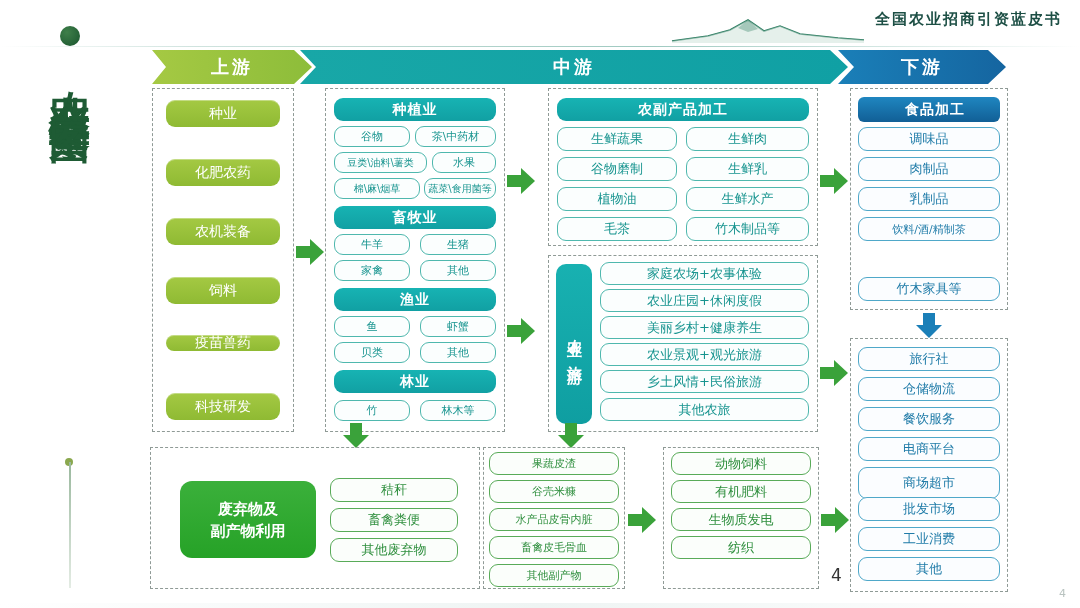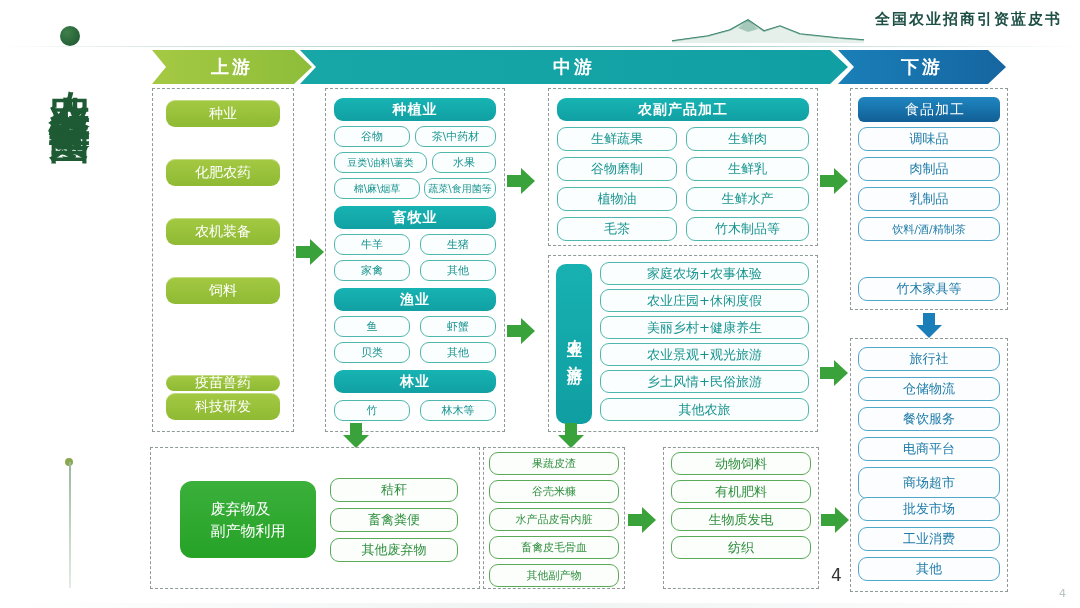--- a/index.html
+++ b/index.html
@@ -73,21 +73,21 @@
     background: linear-gradient(to bottom,#a4c943,#8fba33);
     color: #ffffff; font-size: 14px; border: none;
     box-shadow: inset 0 1px 0 rgba(255,255,255,.35);
   }
   .pill.hdr-teal {
     background: linear-gradient(to bottom,#17b3b3,#11a0a3);
     color: #ffffff; font-weight: 700; font-size: 14px; letter-spacing: 1px;
   }
   .pill.hdr-blue {
     background: linear-gradient(to bottom,#1f86c0,#115f96);
-    color: #ffffff; font-weight: 400; font-size: 14px; letter-spacing: 1px;
+    color: #ffffff; font-weight: 700; font-size: 14px; letter-spacing: 1px;
     border-radius: 6px;
     padding-left: 12px;
   }
   .pill.out-teal {
     background: #fbfefe; border: 1px solid #4fb8ae; color: #17948f;
   }
   .pill.out-blue {
     background: #fbfdff; border: 1px solid #4fa8c9; color: #1f7ba8;
   }
   .pill.out-green {
@@ -99,22 +99,22 @@
   
   .vlabel {
     position: absolute; display: flex; align-items: center; justify-content: center;
     border-radius: 10px; color: #fff; font-weight: 700; font-size: 15px;
     background: linear-gradient(to bottom,#18b1b1,#0f9ea1);
     writing-mode: vertical-rl; text-orientation: upright; letter-spacing: 4px;
   }
 
   
   .waste-block {
-    position: absolute; border-radius: 12px; color: #fff; font-weight: 400;
-    font-size: 15px; line-height: 22px; 
+    position: absolute; border-radius: 12px; color: #fff; font-weight: 700;
+    font-size: 15px; line-height: 22px; text-align: center;
     display: flex; align-items: center; justify-content: center;
     background: linear-gradient(to bottom,#3bb03b,#26a227);
   }
   .arrow-right { position: absolute; }
   .arrow-right .shaft { position:absolute; left:0; top:7px; width:16px; height:12px; background:#3aa23a; }
   .arrow-right .head {
     position:absolute; left:14px; top:0; width:0; height:0;
     border-top: 13px solid transparent; border-bottom: 13px solid transparent;
     border-left: 14px solid #3aa23a;
   }
@@ -154,21 +154,21 @@
 
   <div class="banner up">上游</div>
   <div class="banner mid">中游</div>
   <div class="banner down">下游</div>
 
   <div class="panel" style="left:152px; top:88px; width:142px; height:344px;"></div>
   <div class="pill olive" style="left:166px; top:100px; width:114px; height:27px;">种业</div>
   <div class="pill olive" style="left:166px; top:159px; width:114px; height:27px;">化肥农药</div>
   <div class="pill olive" style="left:166px; top:218px; width:114px; height:27px;">农机装备</div>
   <div class="pill olive" style="left:166px; top:277px; width:114px; height:27px;">饲料</div>
-  <div class="pill olive" style="left:166px; top:335px; width:114px; height:16px;margin-top:40px;">疫苗兽药</div>
+  <div class="pill olive" style="left:166px; top:335px; width:114px; height:16px;">疫苗兽药</div>
   <div class="pill olive" style="left:166px; top:393px; width:114px; height:27px;">科技研发</div>
 
   <div class="arrow-right" style="left:296px; top:239px; width:30px; height:26px;">
     <div class="shaft"></div>
       <div class="head"></div>
   </div>
 
   <div class="panel" style="left:325px; top:88px; width:180px; height:344px;"></div>
 
   <div class="pill hdr-teal" style="left:334px; top:98px; width:162px; height:23px;">种植业</div>

